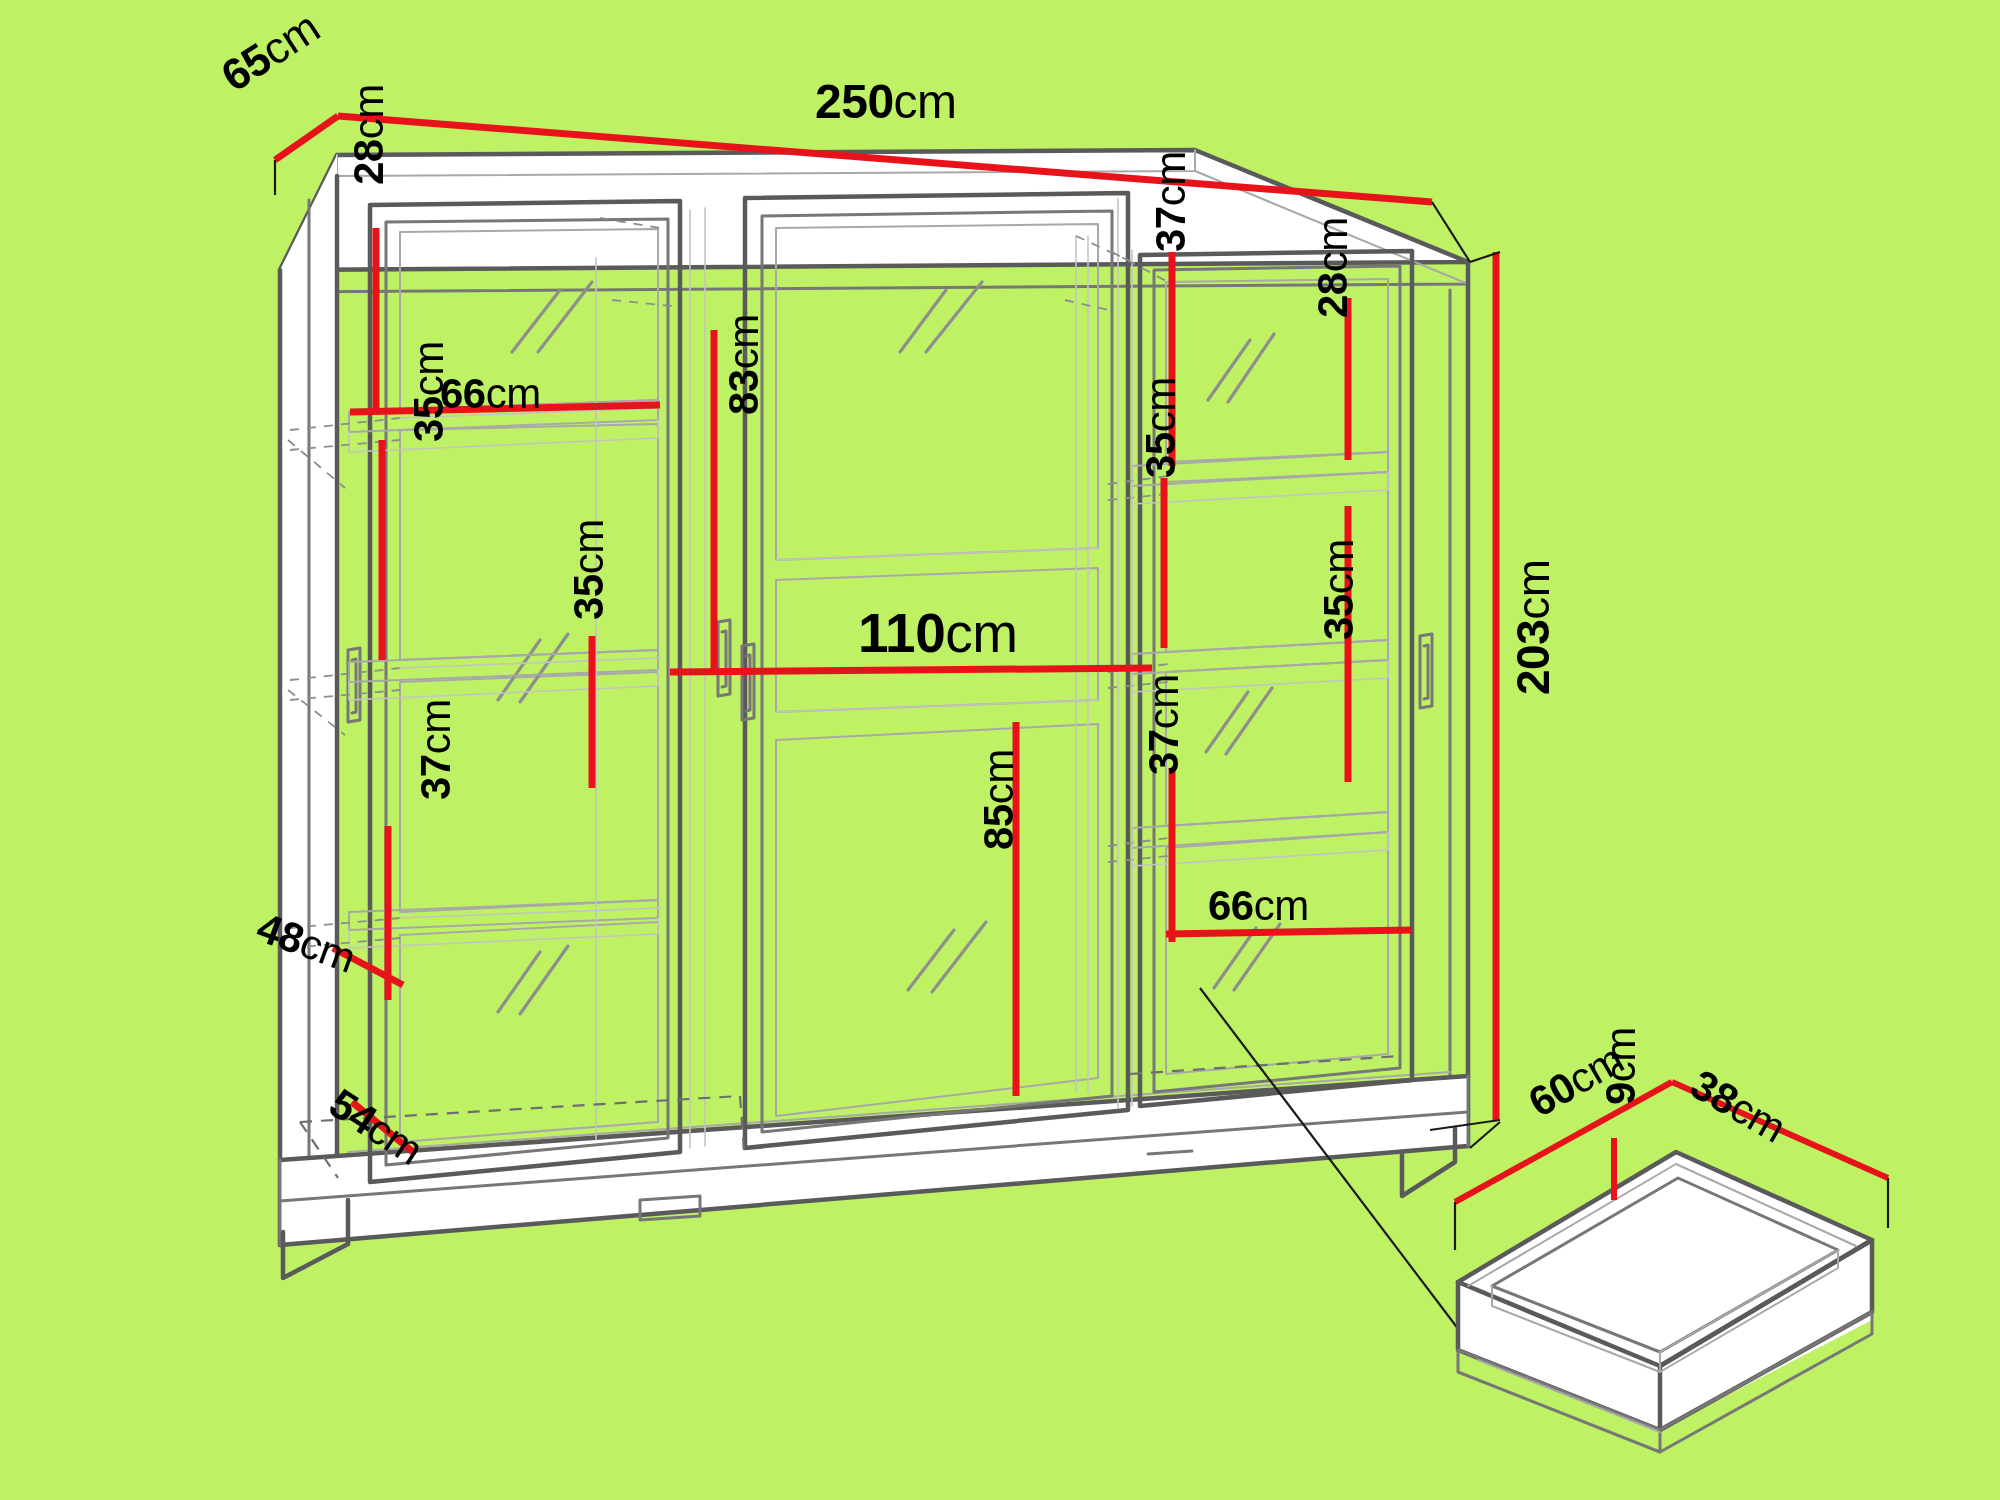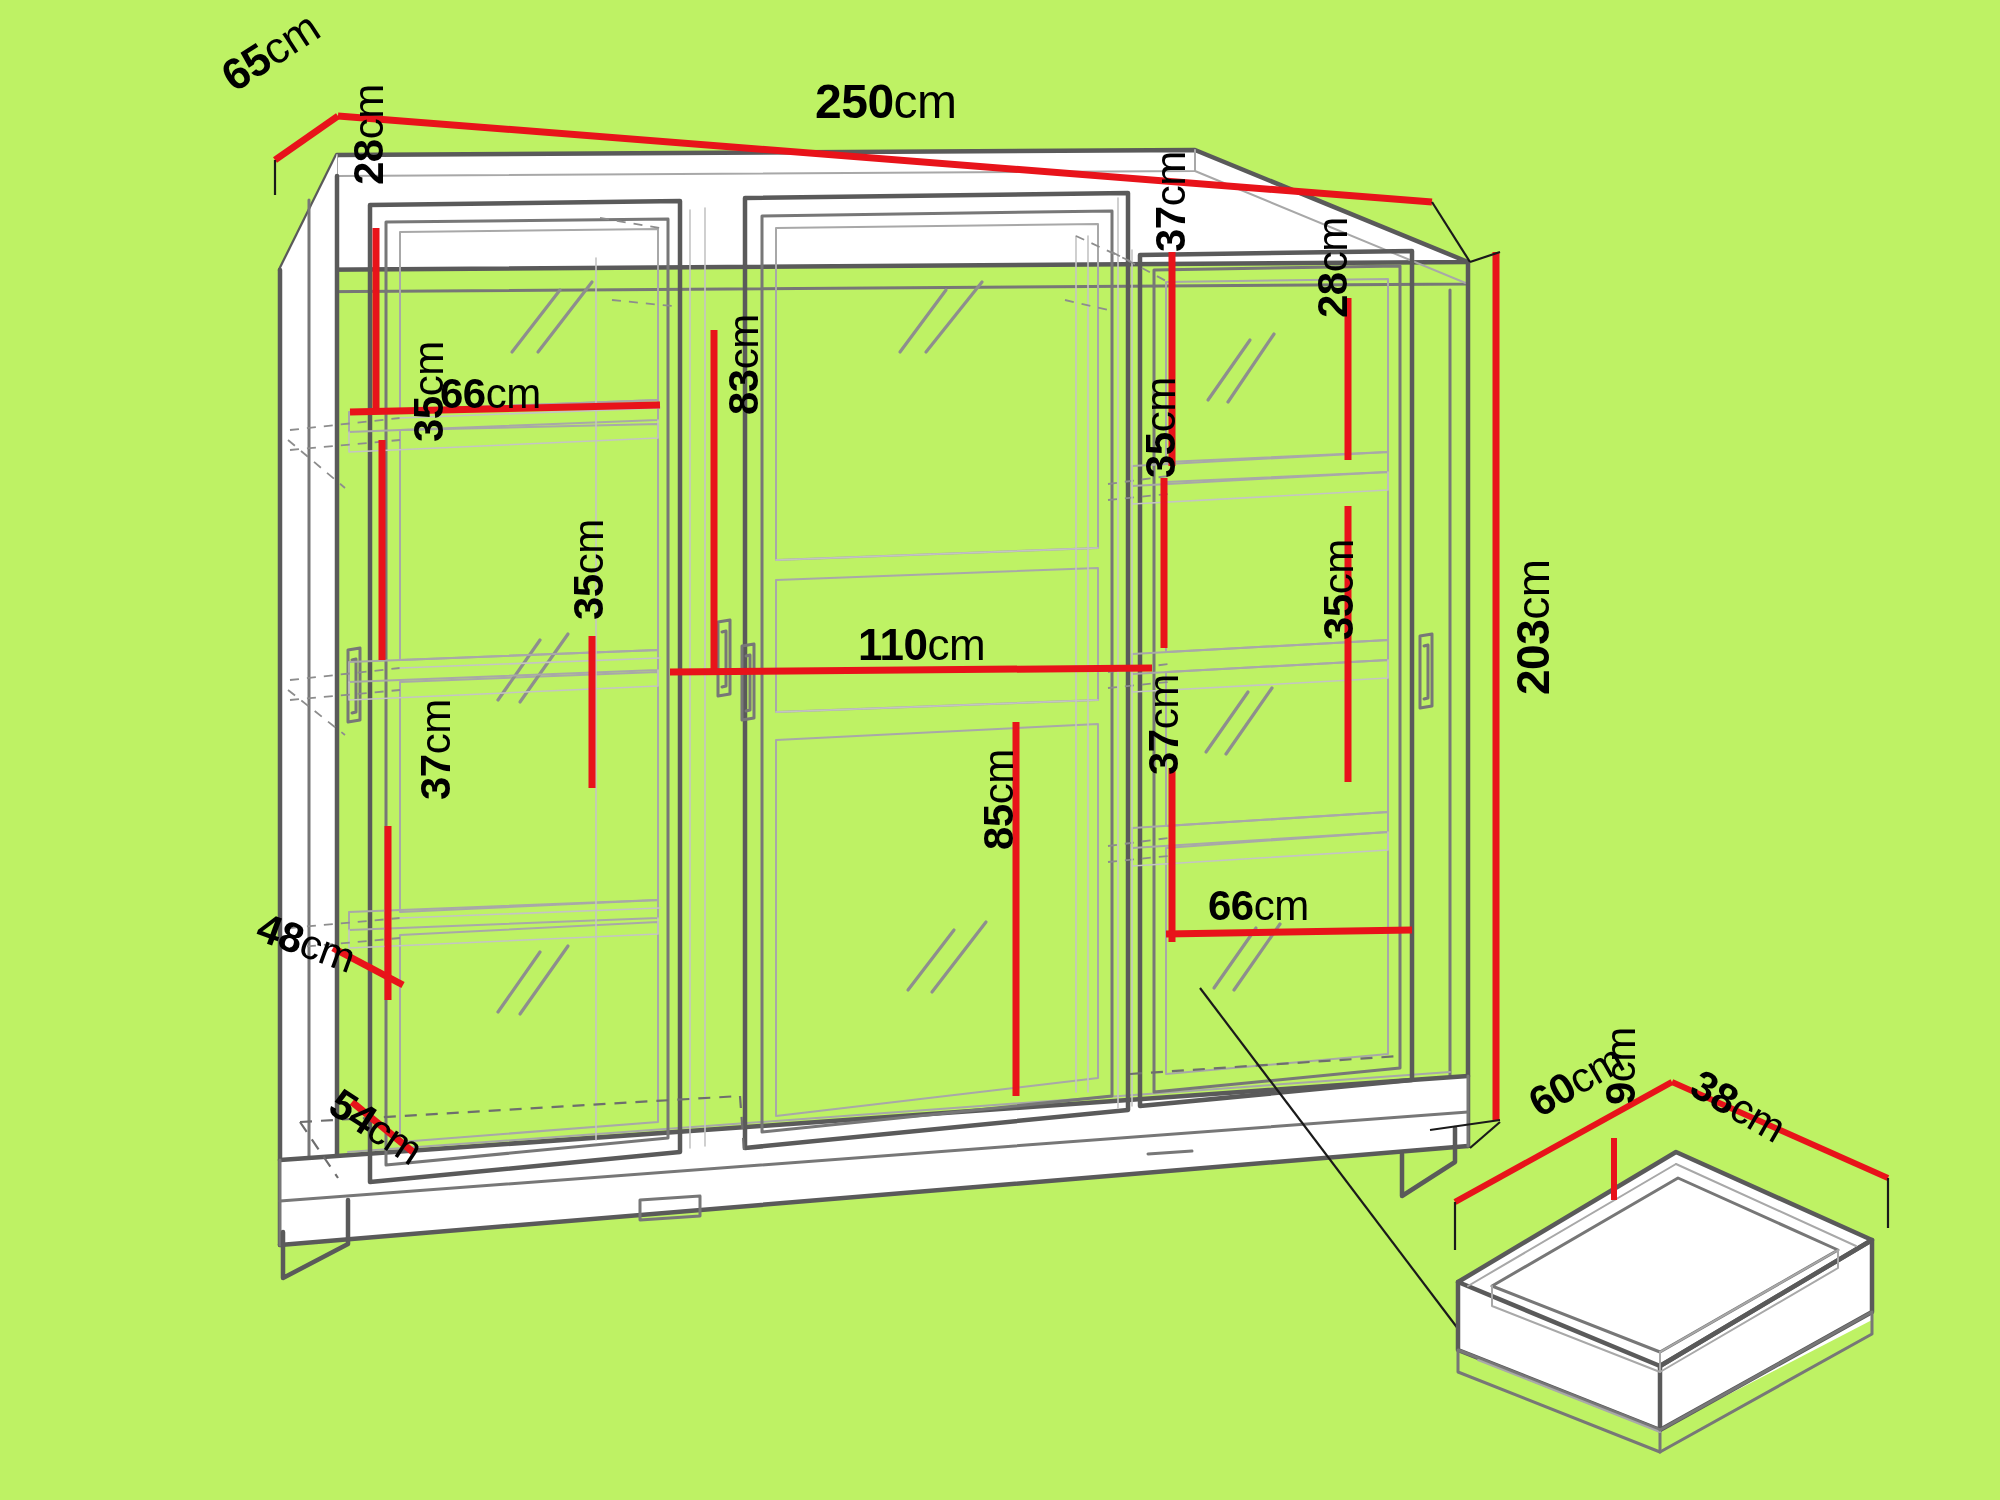--- a/index.html
+++ b/index.html
@@ -41,21 +41,21 @@
   .lbl-250 { left: 815px;  top: 78px;  font-size: 48px; }
   .lbl-65  { left: 214px;  top: 62px;  font-size: 44px; transform: rotate(-33deg); transform-origin: left top; }
   .lbl-28a { left: 348px;  top: 185px; font-size: 42px; transform: rotate(-90deg); transform-origin: left top; }
   .lbl-66a { left: 440px;  top: 373px; font-size: 42px; }
   .lbl-35a { left: 408px;  top: 442px; font-size: 42px; transform: rotate(-90deg); transform-origin: left top; }
   .lbl-35b { left: 568px;  top: 620px; font-size: 42px; transform: rotate(-90deg); transform-origin: left top; }
   .lbl-37a { left: 415px;  top: 800px; font-size: 42px; transform: rotate(-90deg); transform-origin: left top; }
   .lbl-48  { left: 266px;  top: 906px; font-size: 42px; transform: rotate(20deg); transform-origin: left top; }
   .lbl-54  { left: 345px;  top: 1082px;font-size: 42px; transform: rotate(33deg); transform-origin: left top; }
   .lbl-83  { left: 723px;  top: 415px; font-size: 42px; transform: rotate(-90deg); transform-origin: left top; }
-  .lbl-110 { left: 858px;  top: 623px; font-size: 44px; }
+  .lbl-110 { left: 858px;  top: 606px; font-size: 55px; }
   .lbl-85  { left: 978px;  top: 850px; font-size: 42px; transform: rotate(-90deg); transform-origin: left top; }
   .lbl-37b { left: 1150px; top: 252px; font-size: 42px; transform: rotate(-90deg); transform-origin: left top; }
   .lbl-35c { left: 1140px; top: 478px; font-size: 42px; transform: rotate(-90deg); transform-origin: left top; }
   .lbl-37c { left: 1143px; top: 775px; font-size: 42px; transform: rotate(-90deg); transform-origin: left top; }
   .lbl-28b { left: 1312px; top: 318px; font-size: 42px; transform: rotate(-90deg); transform-origin: left top; }
   .lbl-35d { left: 1318px; top: 640px; font-size: 42px; transform: rotate(-90deg); transform-origin: left top; }
   .lbl-66b { left: 1208px; top: 885px; font-size: 42px; }
   .lbl-203 { left: 1510px; top: 695px; font-size: 46px; transform: rotate(-90deg); transform-origin: left top; }
   .lbl-60  { left: 1522px; top: 1088px;font-size: 42px; transform: rotate(-30deg); transform-origin: left top; }
   .lbl-38  { left: 1705px; top: 1063px;font-size: 42px; transform: rotate(30deg); transform-origin: left top; }

